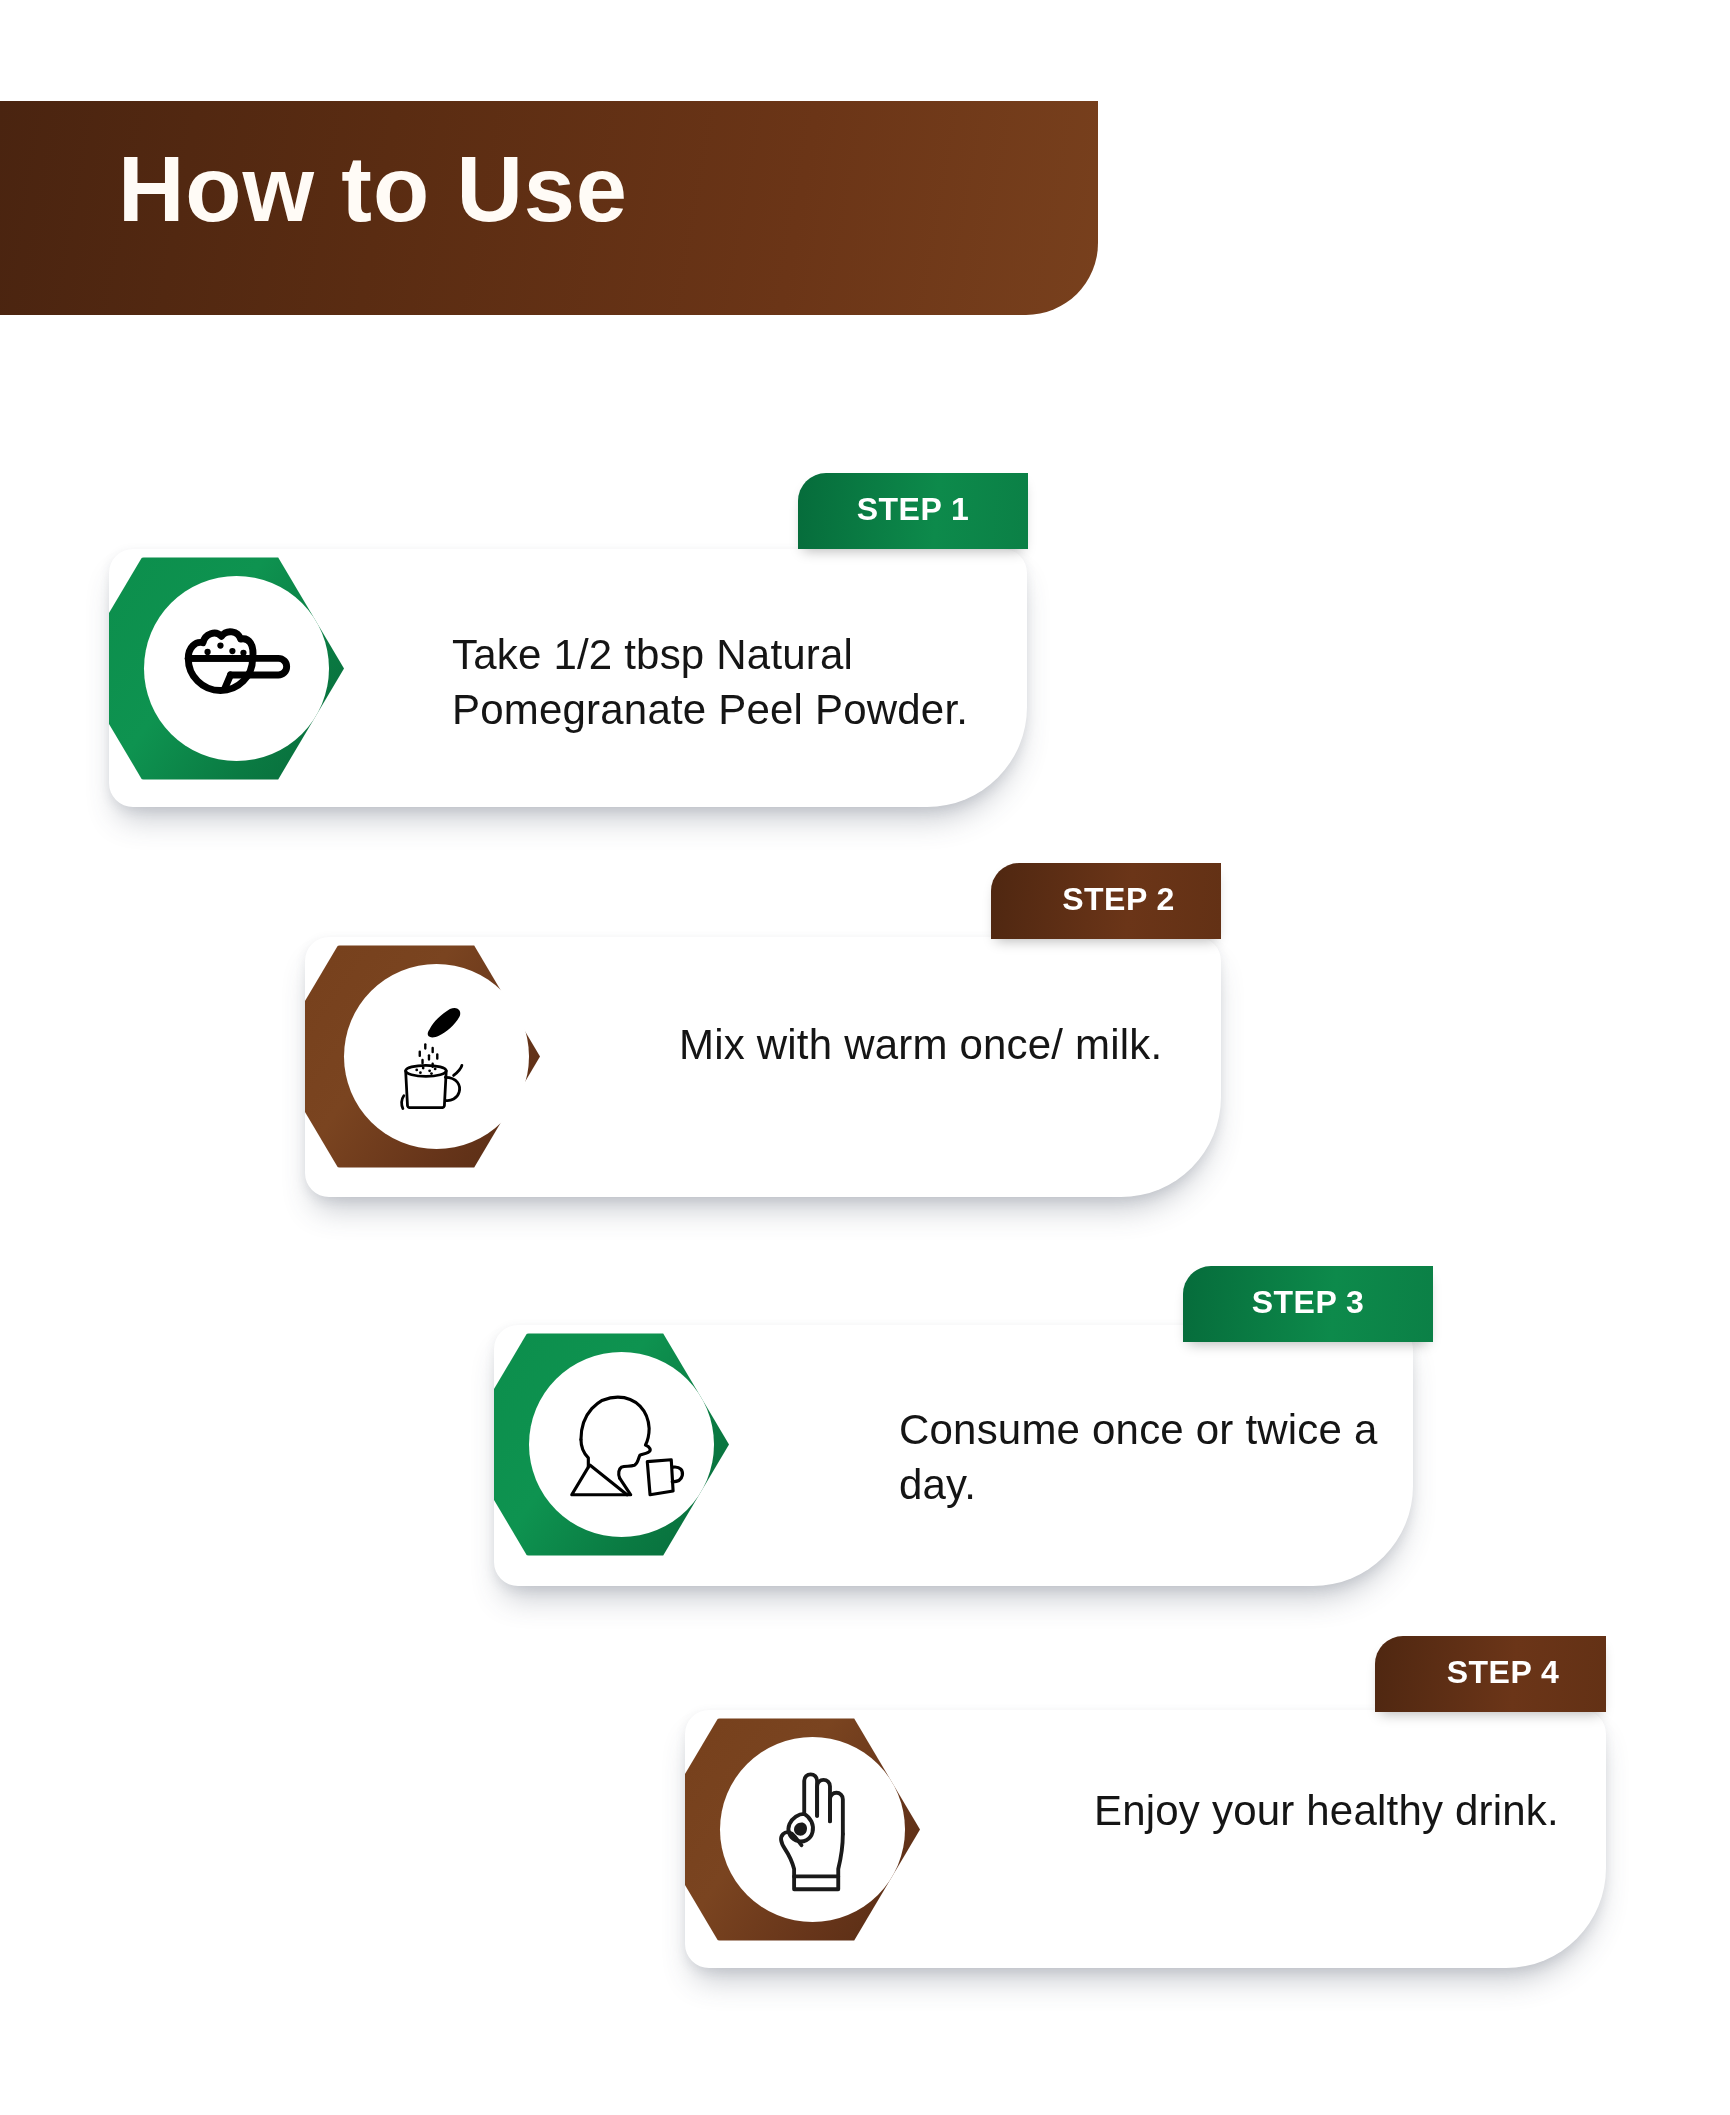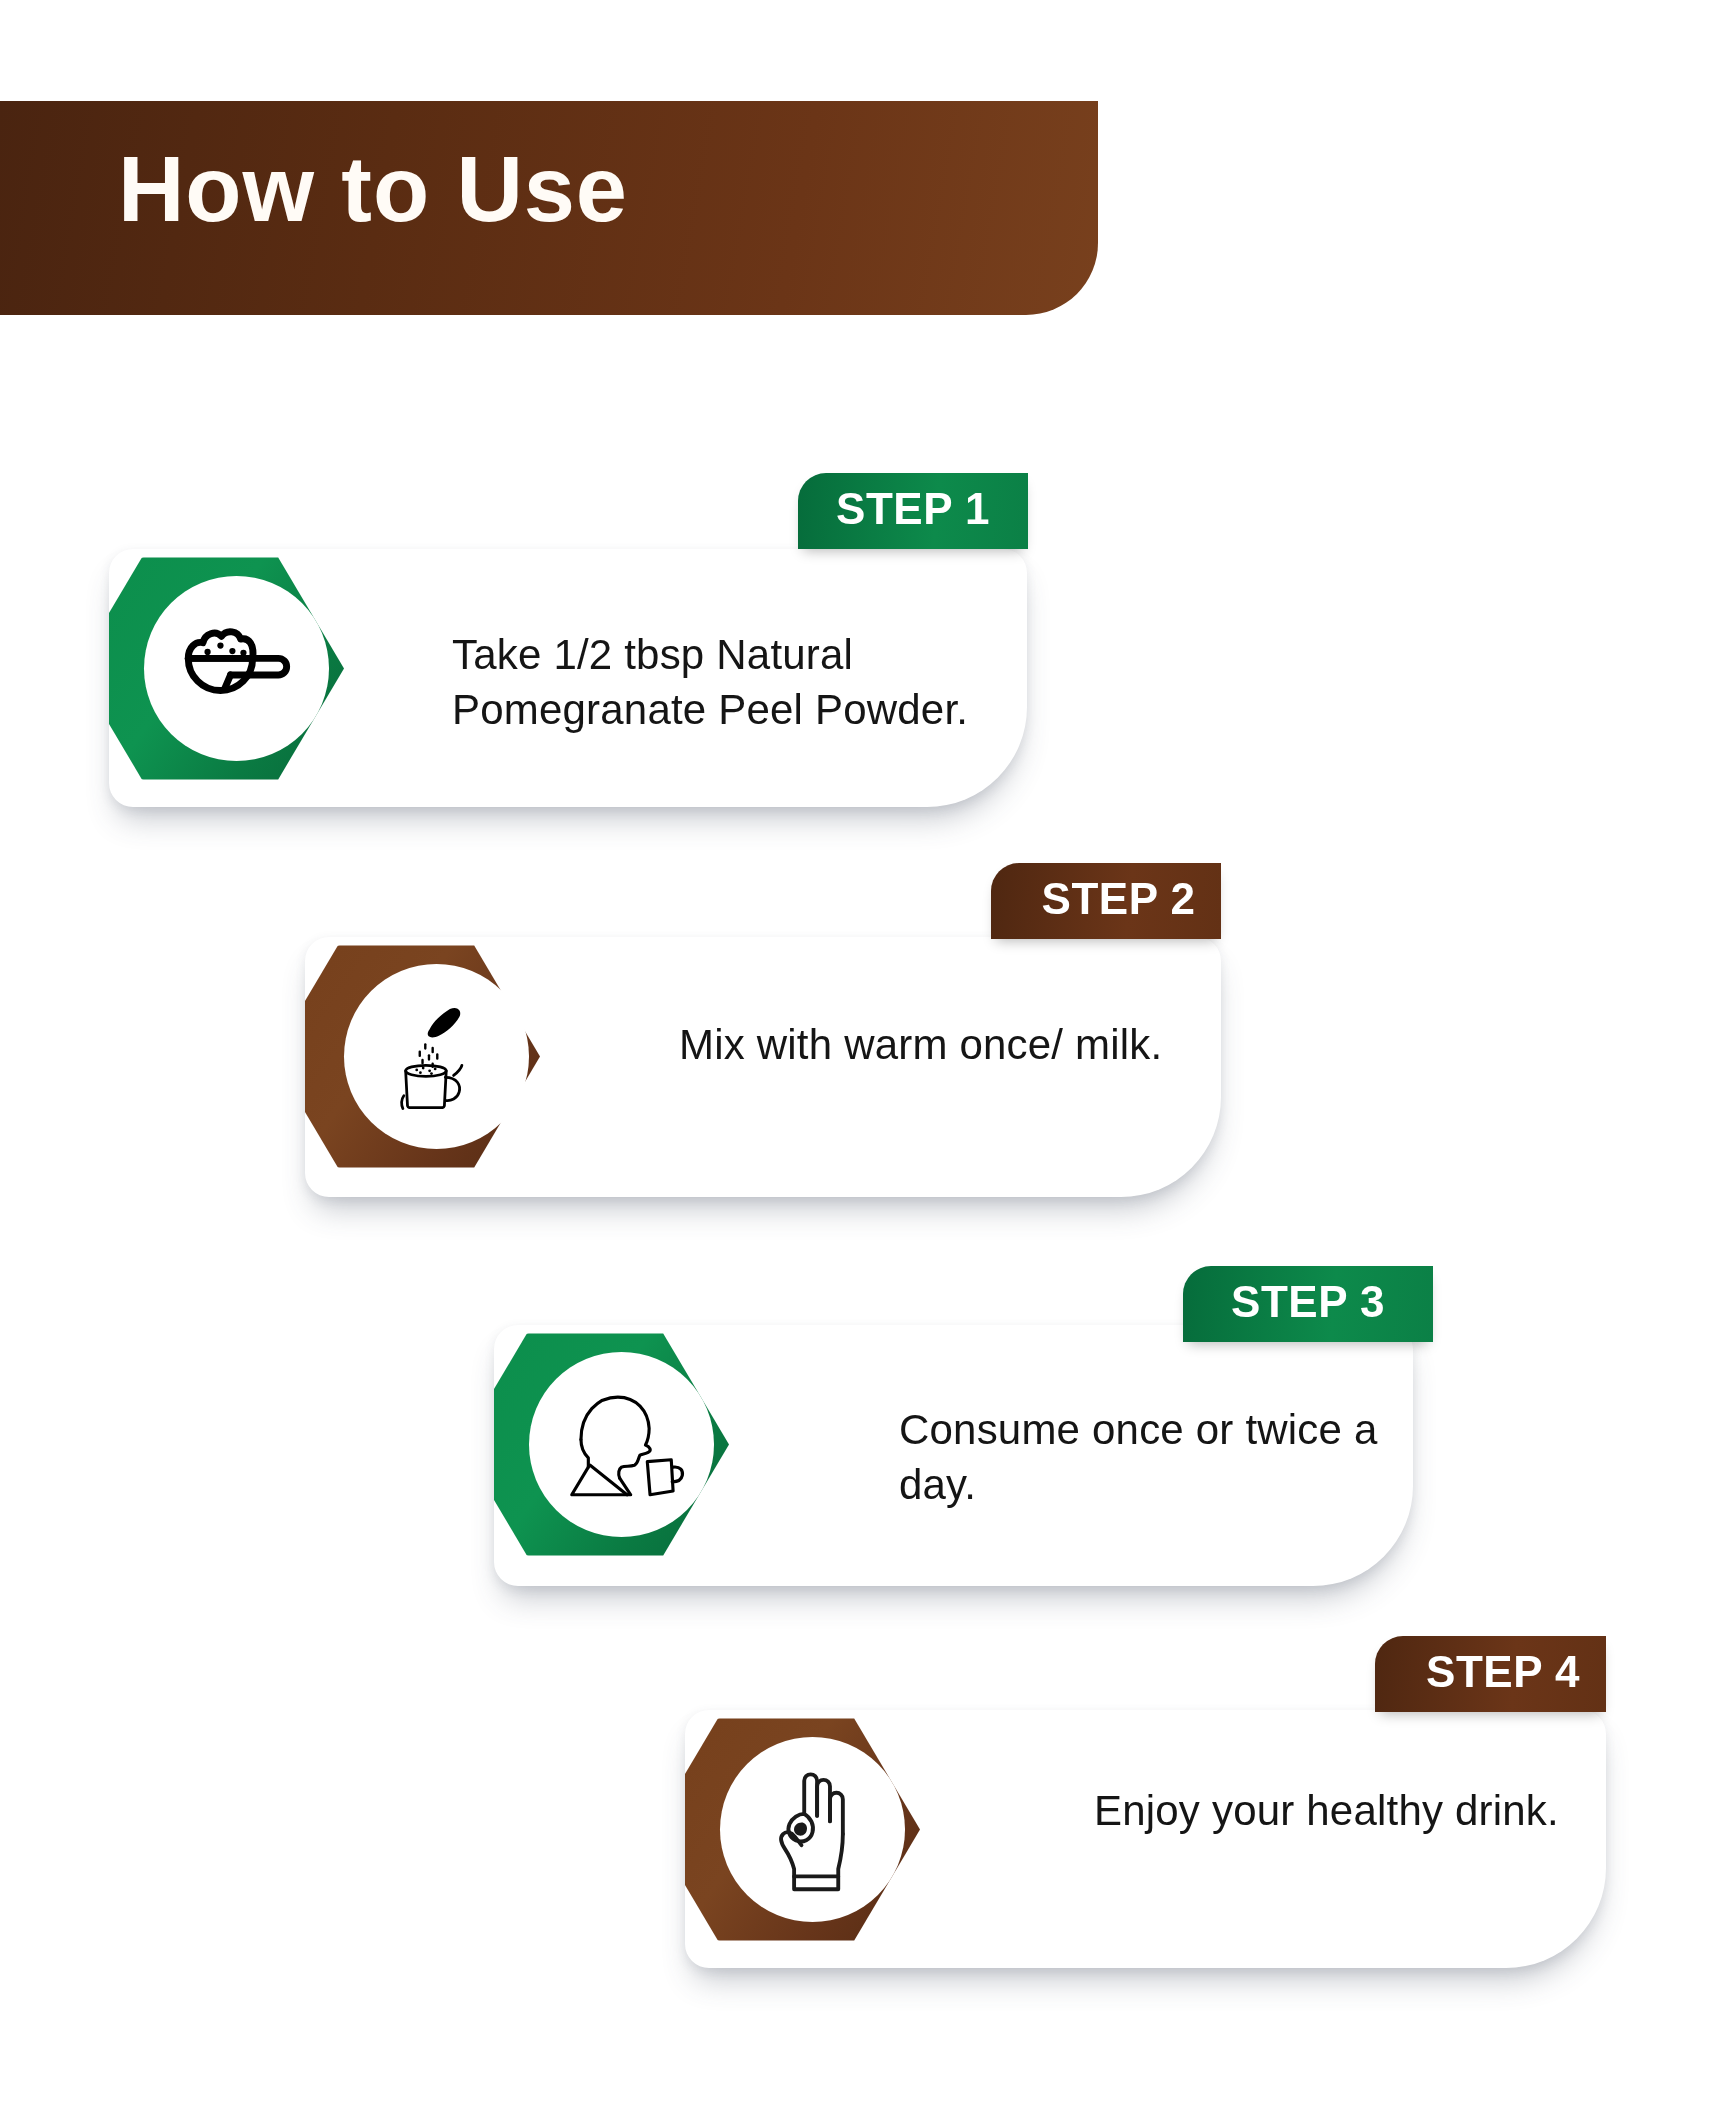--- a/index.html
+++ b/index.html
@@ -63,21 +63,21 @@
 
   
   .step-badge {
     position: absolute;
     height: 76px;
     border-top-left-radius: 28px;
     display: flex;
     align-items: center;
     justify-content: center;
     color: #FFFFFF;
-    font-size: 44px;
+    font-size: 32px;
     font-weight: bold;
     letter-spacing: 0.5px;
     padding: 0 20px 3.7px 20px;
     box-shadow: 0 7.4px 13px -5.5px rgba(0,0,0,0.28);
   }
   .badge-green { background: linear-gradient(95deg, #066C3B 0%, #0D8A4B 60%, #0B8046 100%); }
   .badge-brown { background: linear-gradient(95deg, #4F2711 0%, #6B3518 60%, #633115 100%); padding-left: 45px; }
 
   
   .hex {

